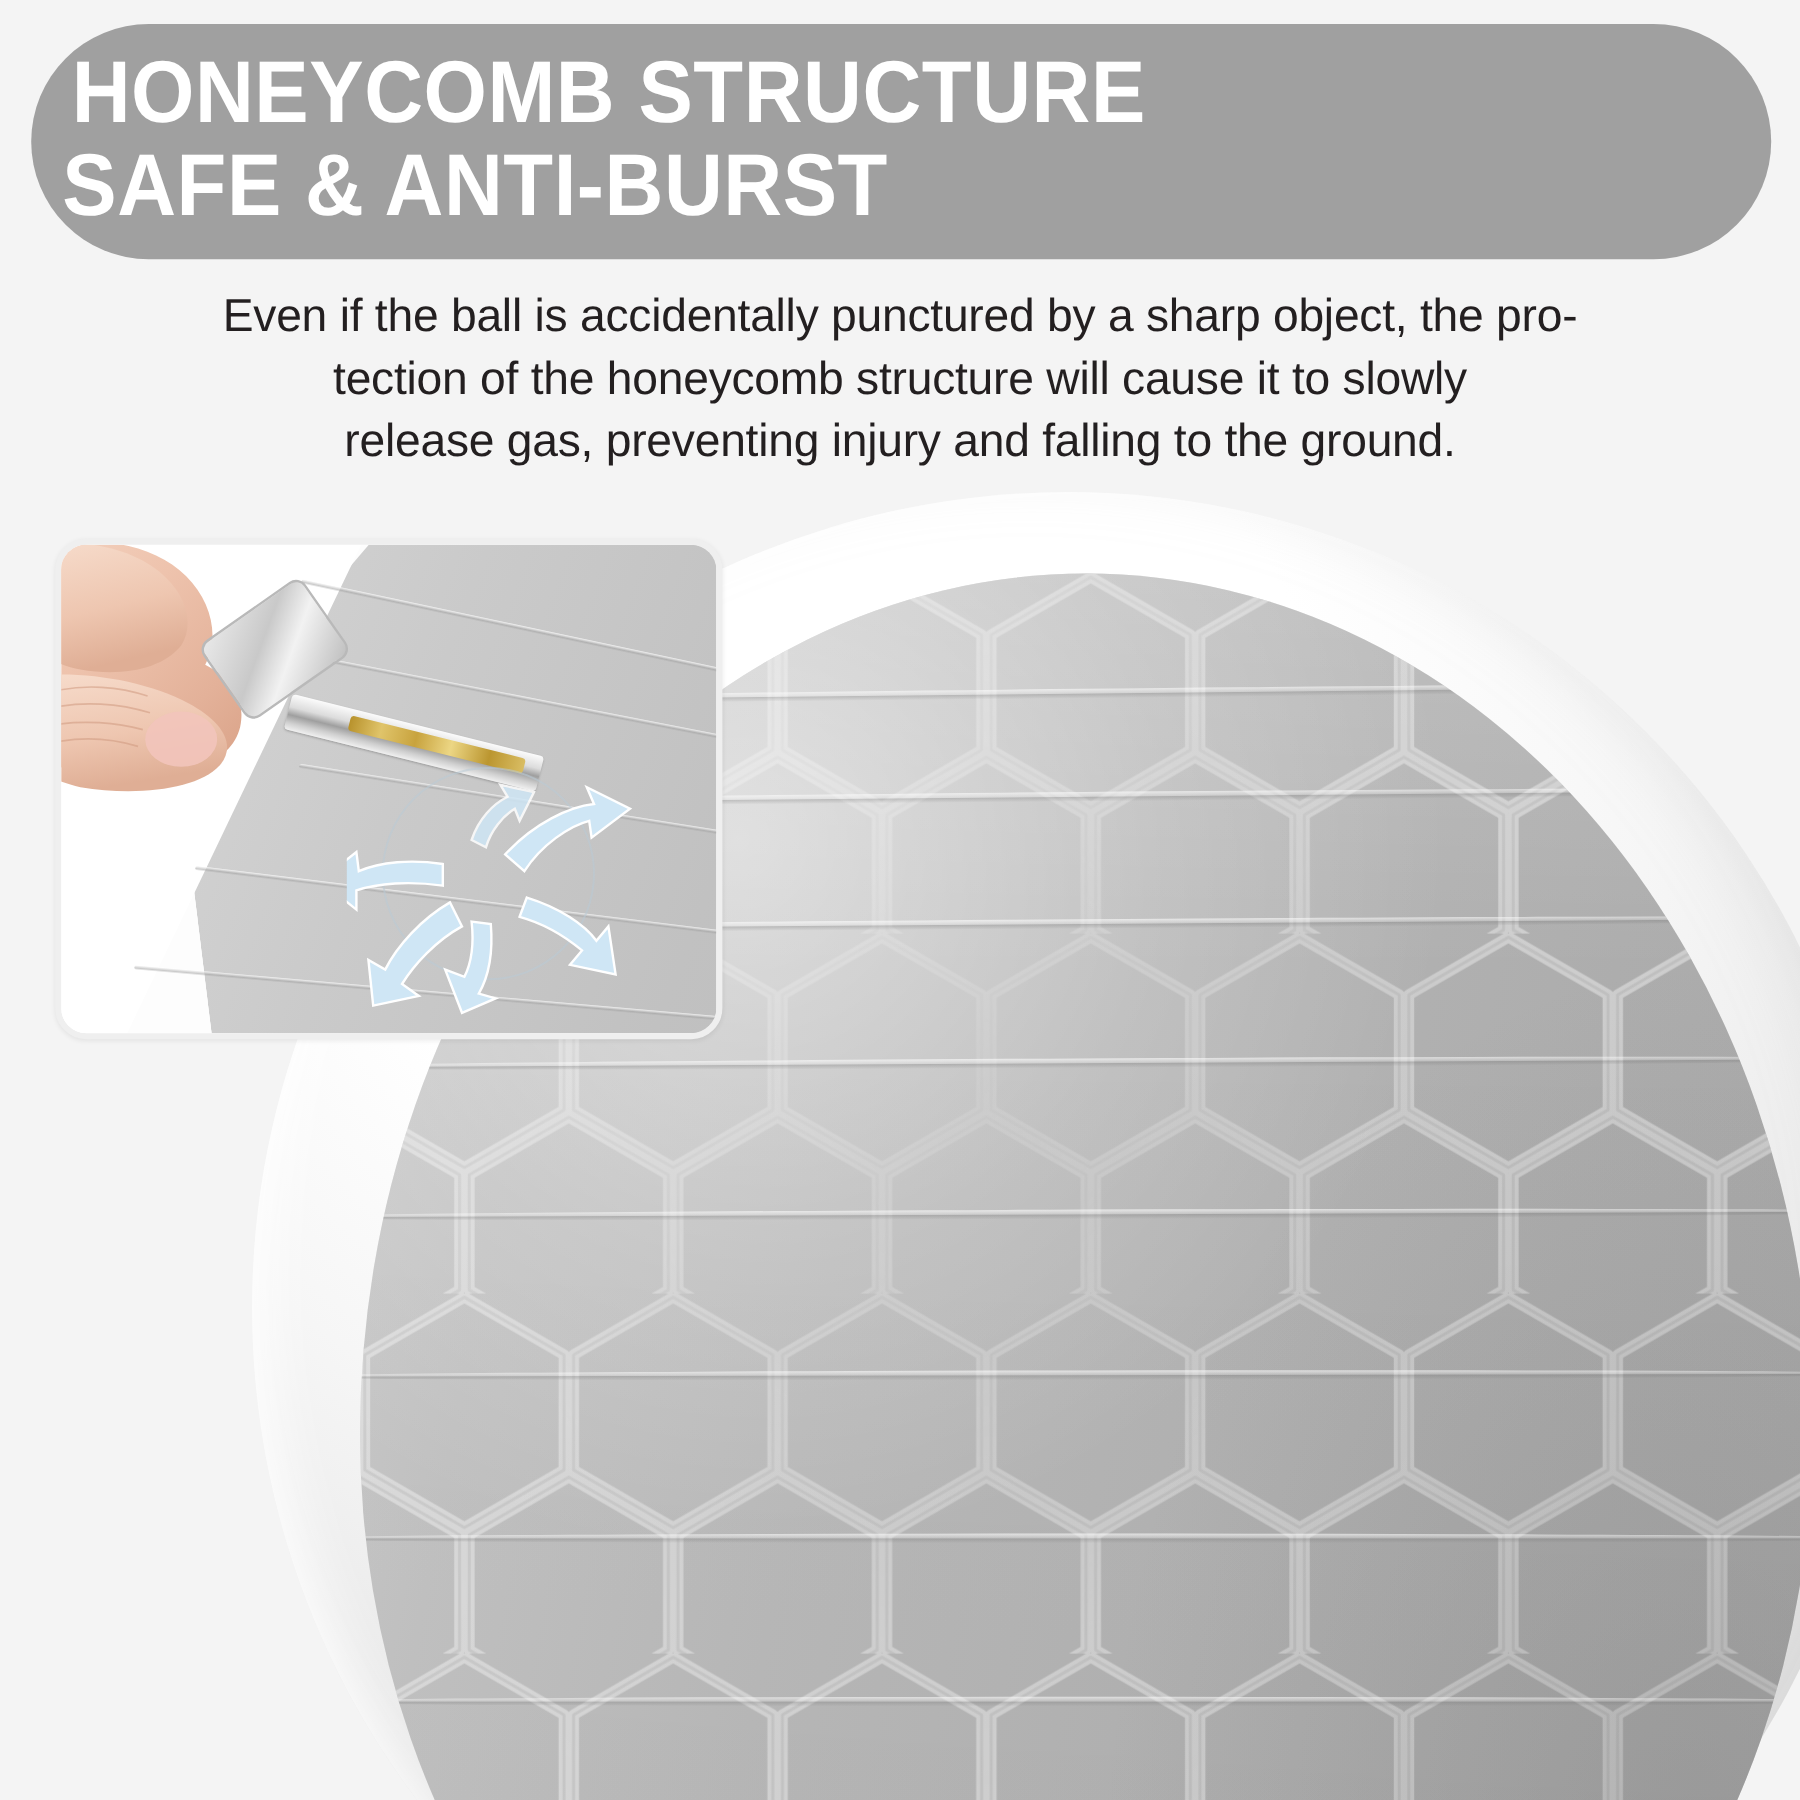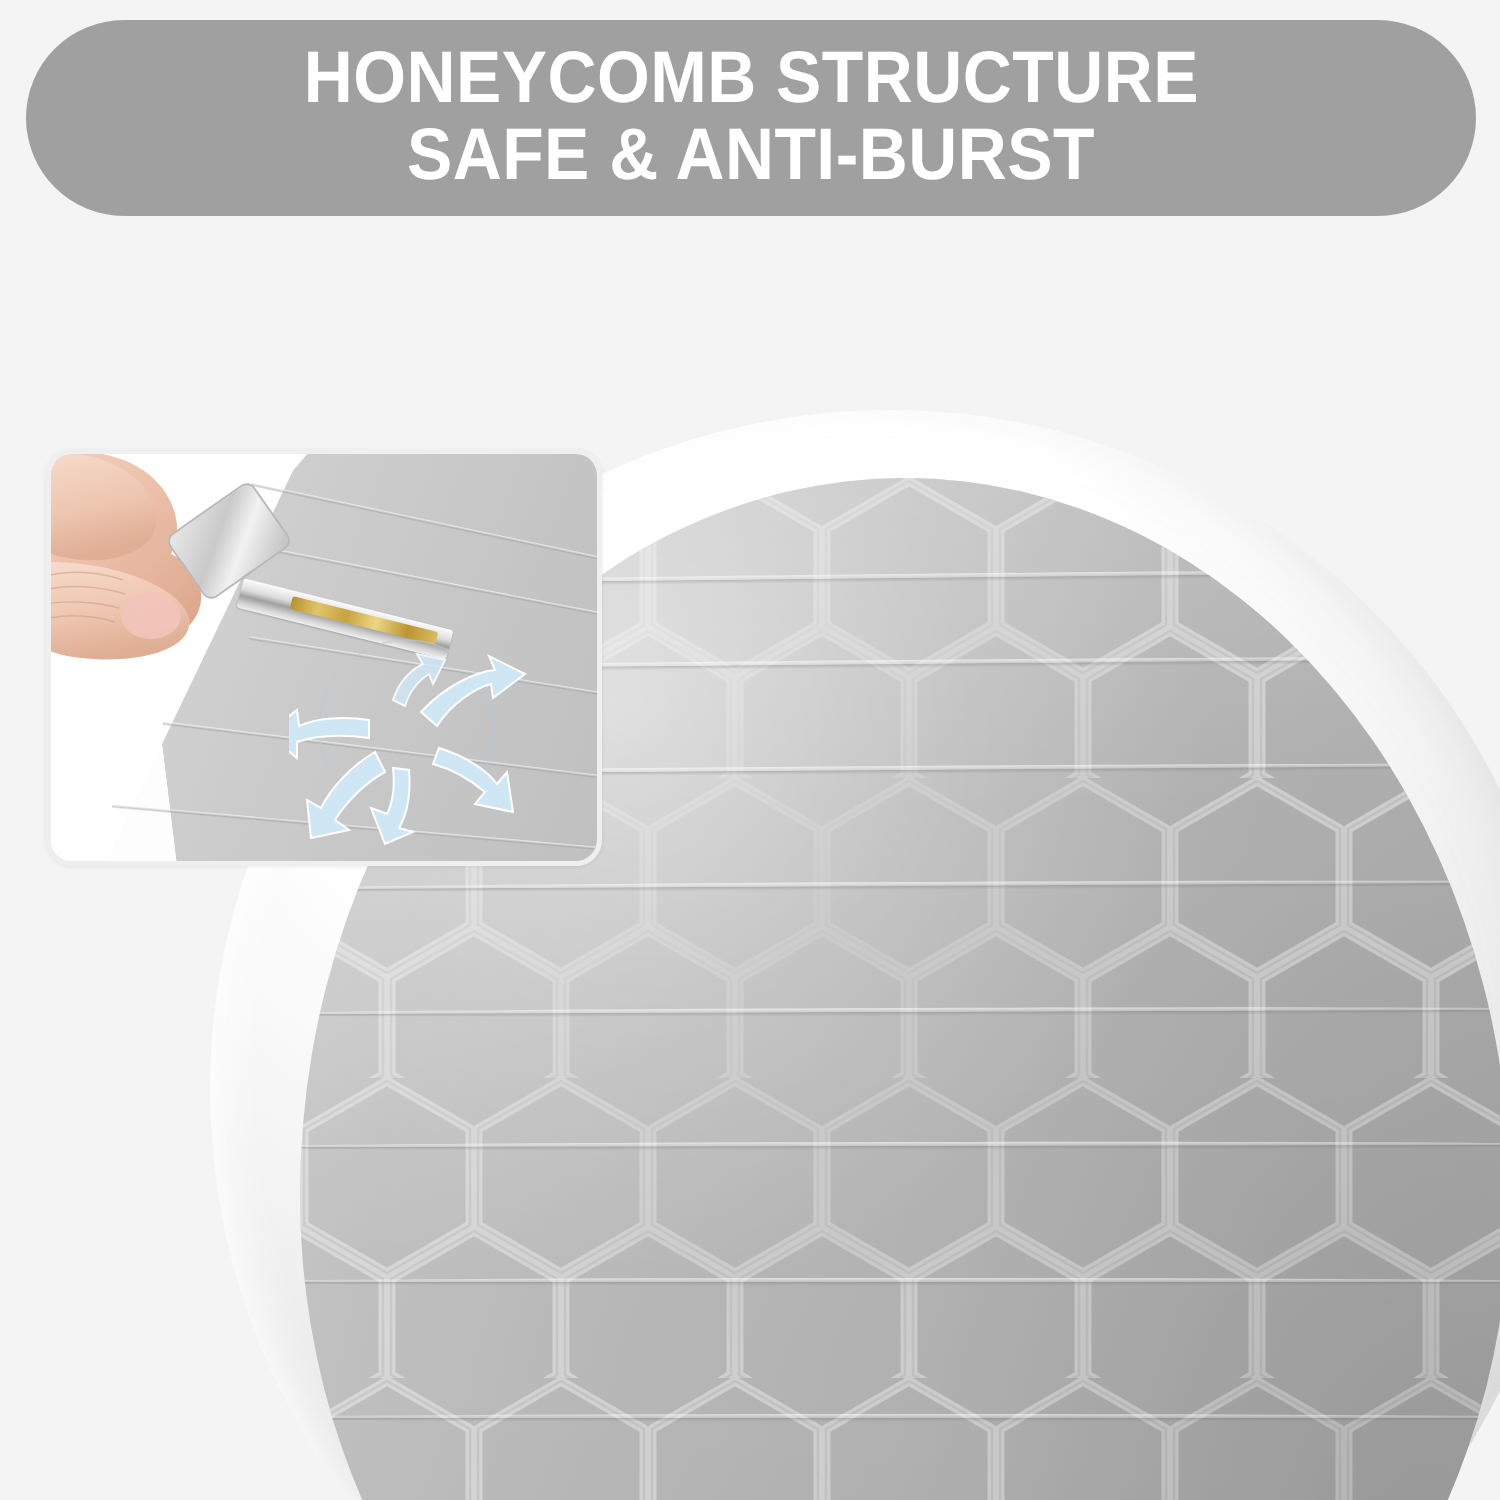--- a/index.html
+++ b/index.html
@@ -27,21 +27,21 @@
   .headline-banner {
     position: absolute;
     left: 26px;
     top: 20px;
     width: 1450px;
     height: 196px;
     background: #a0a0a0;
     border-radius: 100px;
     display: flex;
     flex-direction: column;
-    align-items: center;
+    align-items: flex-start;
     justify-content: center;
     box-sizing: border-box;
     padding-bottom: 4px;
   }
   .headline-line {
     color: #ffffff;
     font-family: "Liberation Sans Narrow", "Liberation Sans", sans-serif;
     font-weight: bold;
     font-size: 72px;
     line-height: 0.95;
@@ -374,14 +374,19 @@
       </svg>
 
     </div>
   </div>
 
   <div class="headline-banner">
     <div class="headline-line l1">HONEYCOMB STRUCTURE</div>
     <div class="headline-line l2">SAFE &amp; ANTI-BURST</div>
   </div>
 
+  <div class="body-copy">
+    <span class="bl">Even if the ball is accidentally punctured by a sharp object, the pro-</span>
+    <span class="bl">tection of the honeycomb structure will cause it to slowly</span>
+    <span class="bl">release gas, preventing injury and falling to the ground.</span>
+  </div>
 
 </div>
 
 </body></html>

